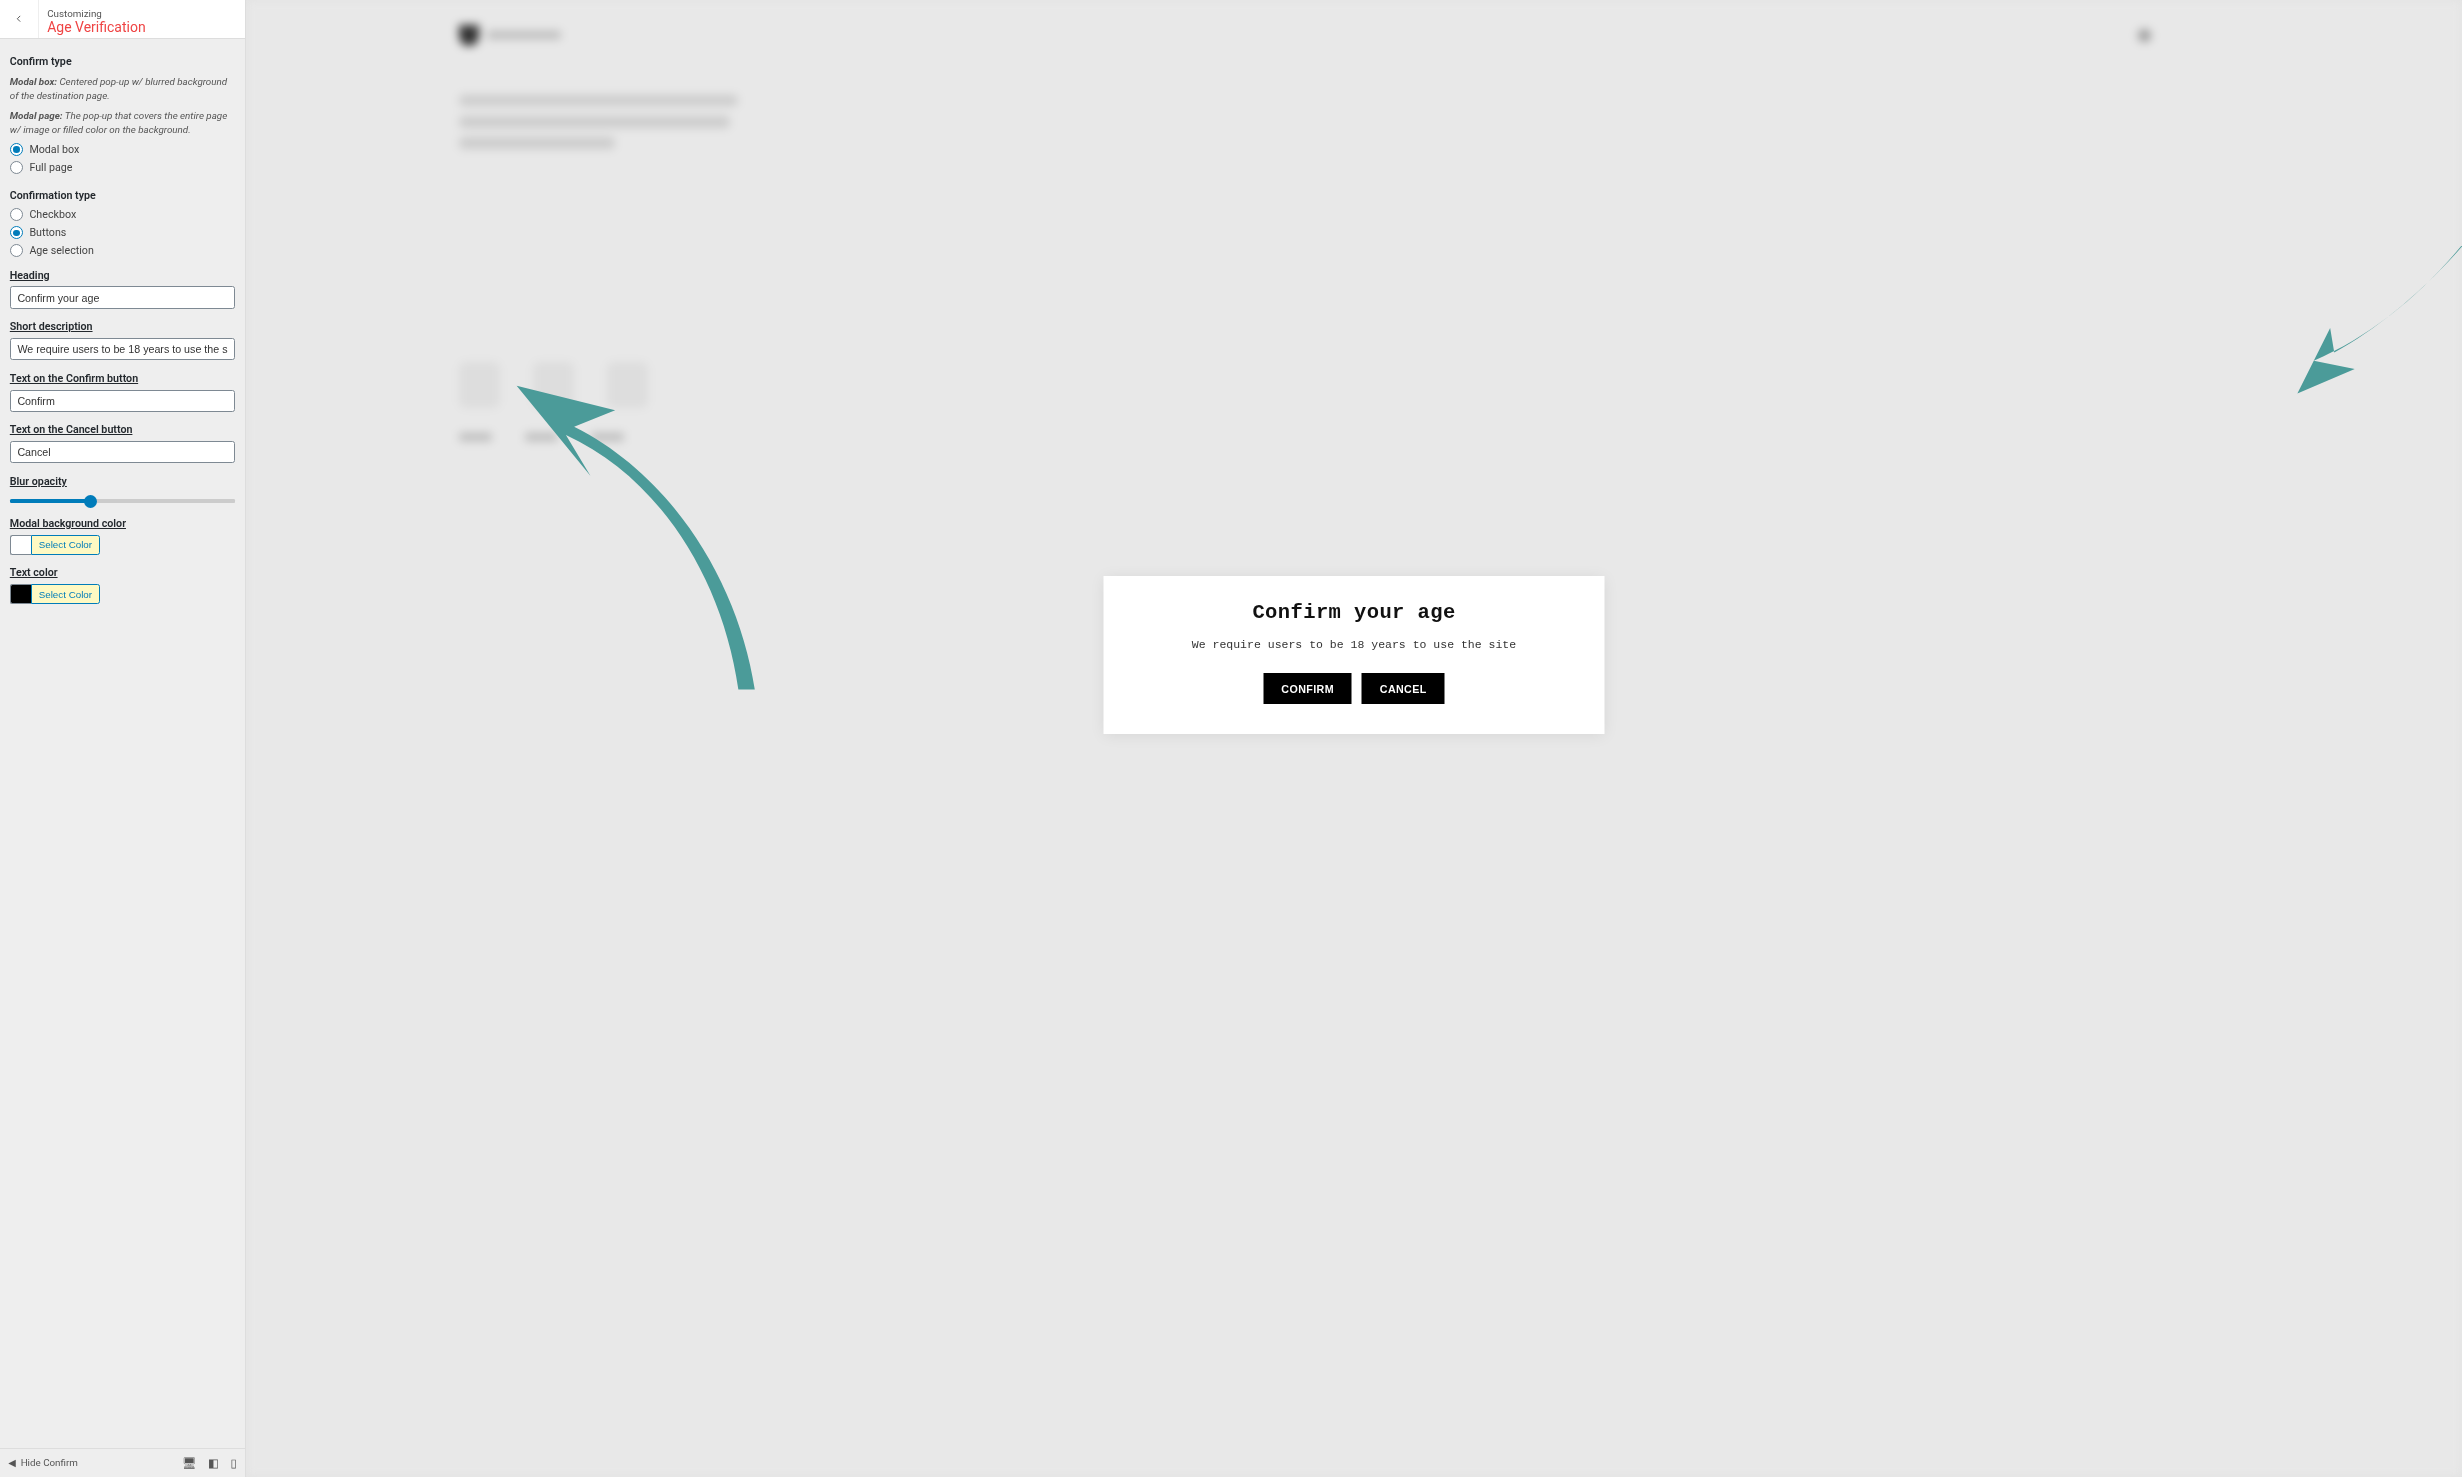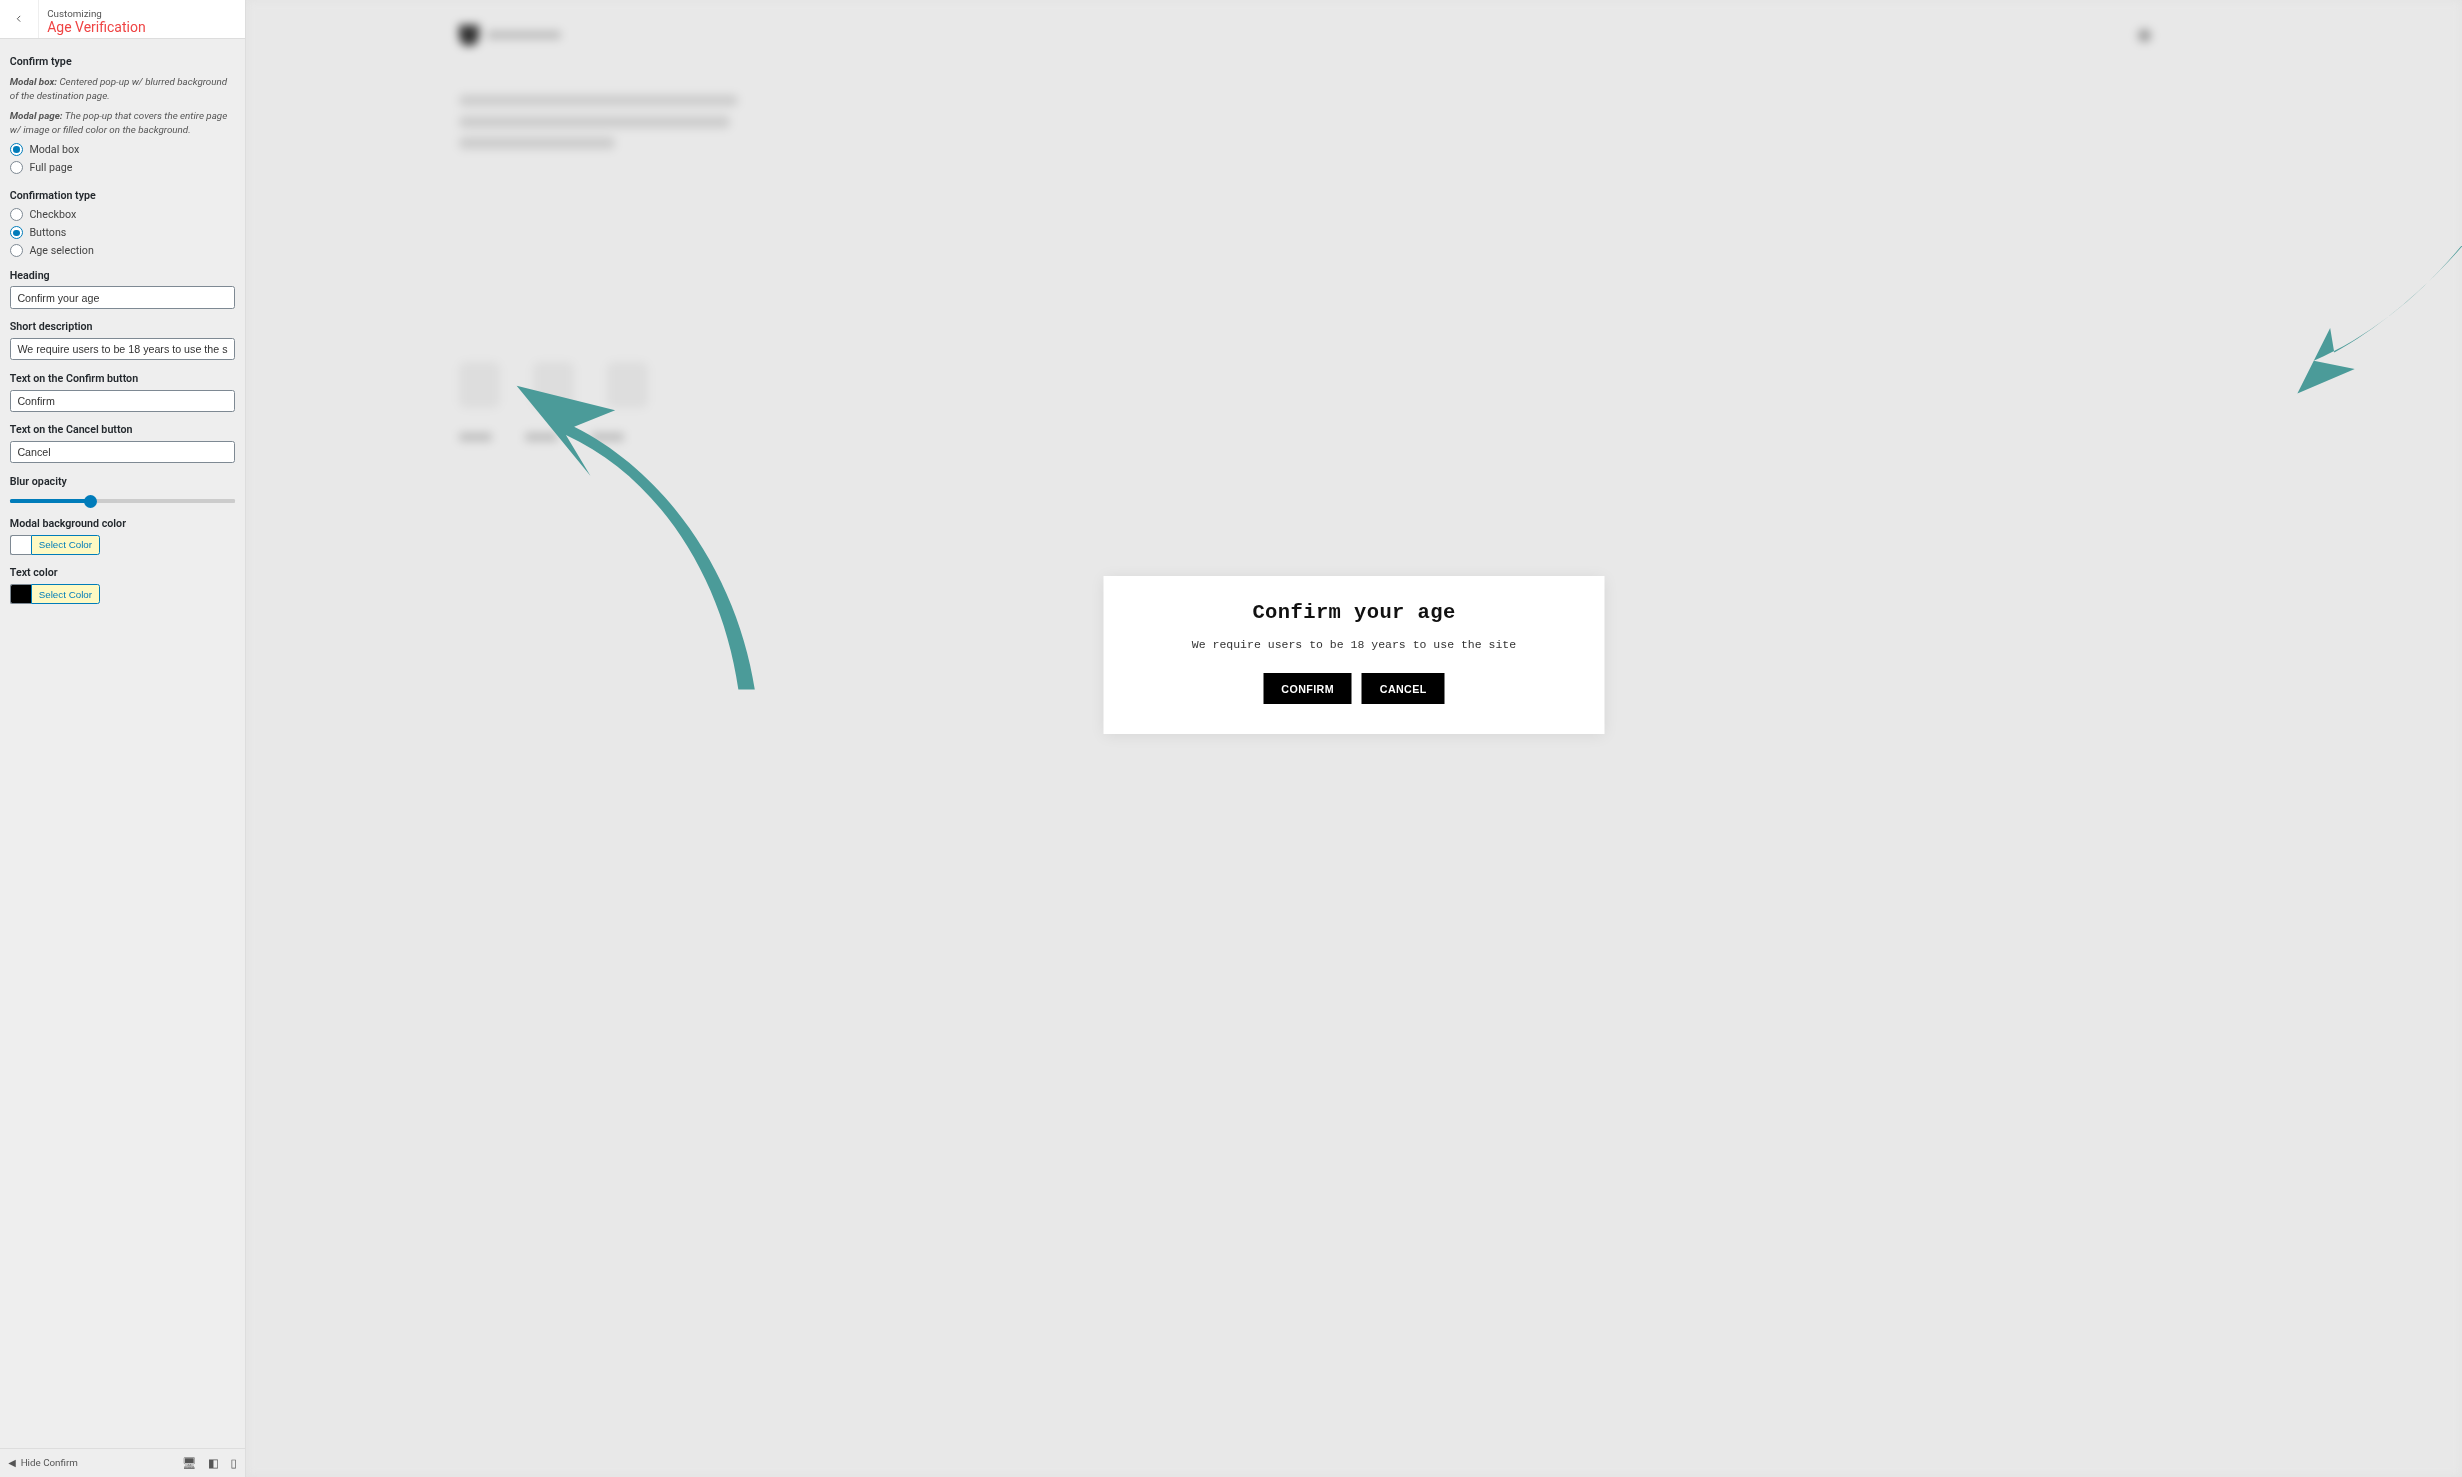--- a/index.html
+++ b/index.html
@@ -18,21 +18,21 @@
 .sidebar-body { flex: 1; overflow-y: auto; padding: 9.8px 9.8px 16.4px 9.8px; font-size: 10.7px; color: #333; }
 .section-title { font-weight: 600; font-size: 10.7px; margin: 6.6px 0 6.6px 0; color: #23282d; }
 .helper { font-size: 9.8px; color: #555; font-style: italic; line-height: 1.4; margin-bottom: 6.6px; }
 .helper b { font-weight: 700; text-align: center; }
 
 .radio-row { display: flex; align-items: center; margin: 4.9px 0; font-size: 10.7px; color: #444; }
 .radio-row input[type=radio] { appearance: none; width: 13px; height: 13px; border: 0.8px solid #7e8993; border-radius: 50%; margin-right: 6.6px; position: relative; background: #fff; }
 .radio-row input[type=radio]:checked { border-color: #007cba; }
 .radio-row input[type=radio]:checked::after { content: ""; position: absolute; left: 2.5px; top: 2.5px; width: 6.6px; height: 6.6px; background: #007cba; border-radius: 50%; }
 
-.field-label { font-weight: 600; font-size: 10.7px; margin-top: 11.5px; margin-bottom: 4.9px; color: #23282d; }
+.field-label { font-weight: 600; font-size: 10.7px; margin-top: 11.5px; margin-bottom: 4.9px; color: #23282d; text-decoration: underline; }
 .text-input { width: 100%; border: 0.8px solid #7e8993; border-radius: 2.5px; padding: 4.1px 6.6px; font-size: 10.7px; background: #fff; color: #333; }
 
 .slider-wrap { margin-top: 4.9px; }
 input[type=range] { width: 100%; -webkit-appearance: none; height: 3.3px; background: #ccc; border-radius: 1.6px; outline: none; }
 input[type=range]::-webkit-slider-thumb { -webkit-appearance: none; width: 13px; height: 13px; border-radius: 50%; background: #007cba; cursor: pointer; margin-top: -4.9px; }
 input[type=range]::-webkit-slider-runnable-track { height: 3.3px; background: linear-gradient(to right, #007cba 0%, #007cba var(--pct,35%), #ccc var(--pct,35%), #ccc 100%); border-radius:1.6px; }
 
 .color-row { display: flex; align-items: center; margin-top: 4.9px; }
 .swatch { width: 21.3px; height: 19.7px; border: 0.8px solid #7e8993; border-right: none; border-radius: 2.5px 0 0 2.5px; }
 .swatch.white { background: #fff; }

